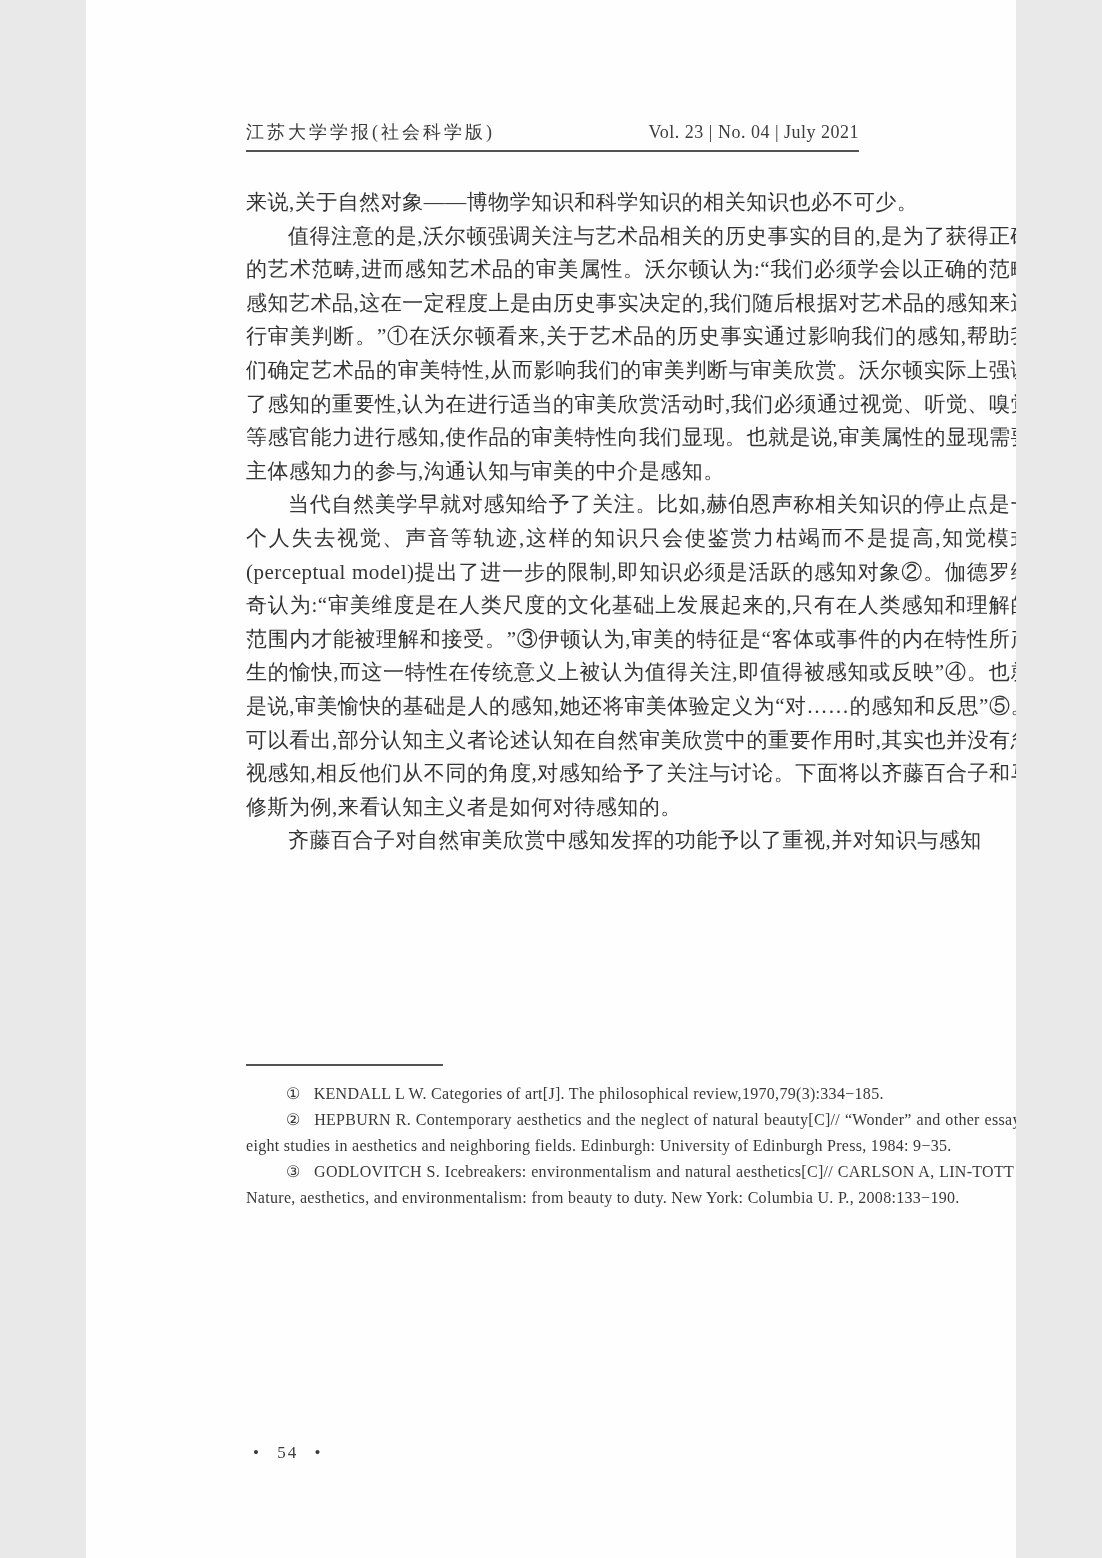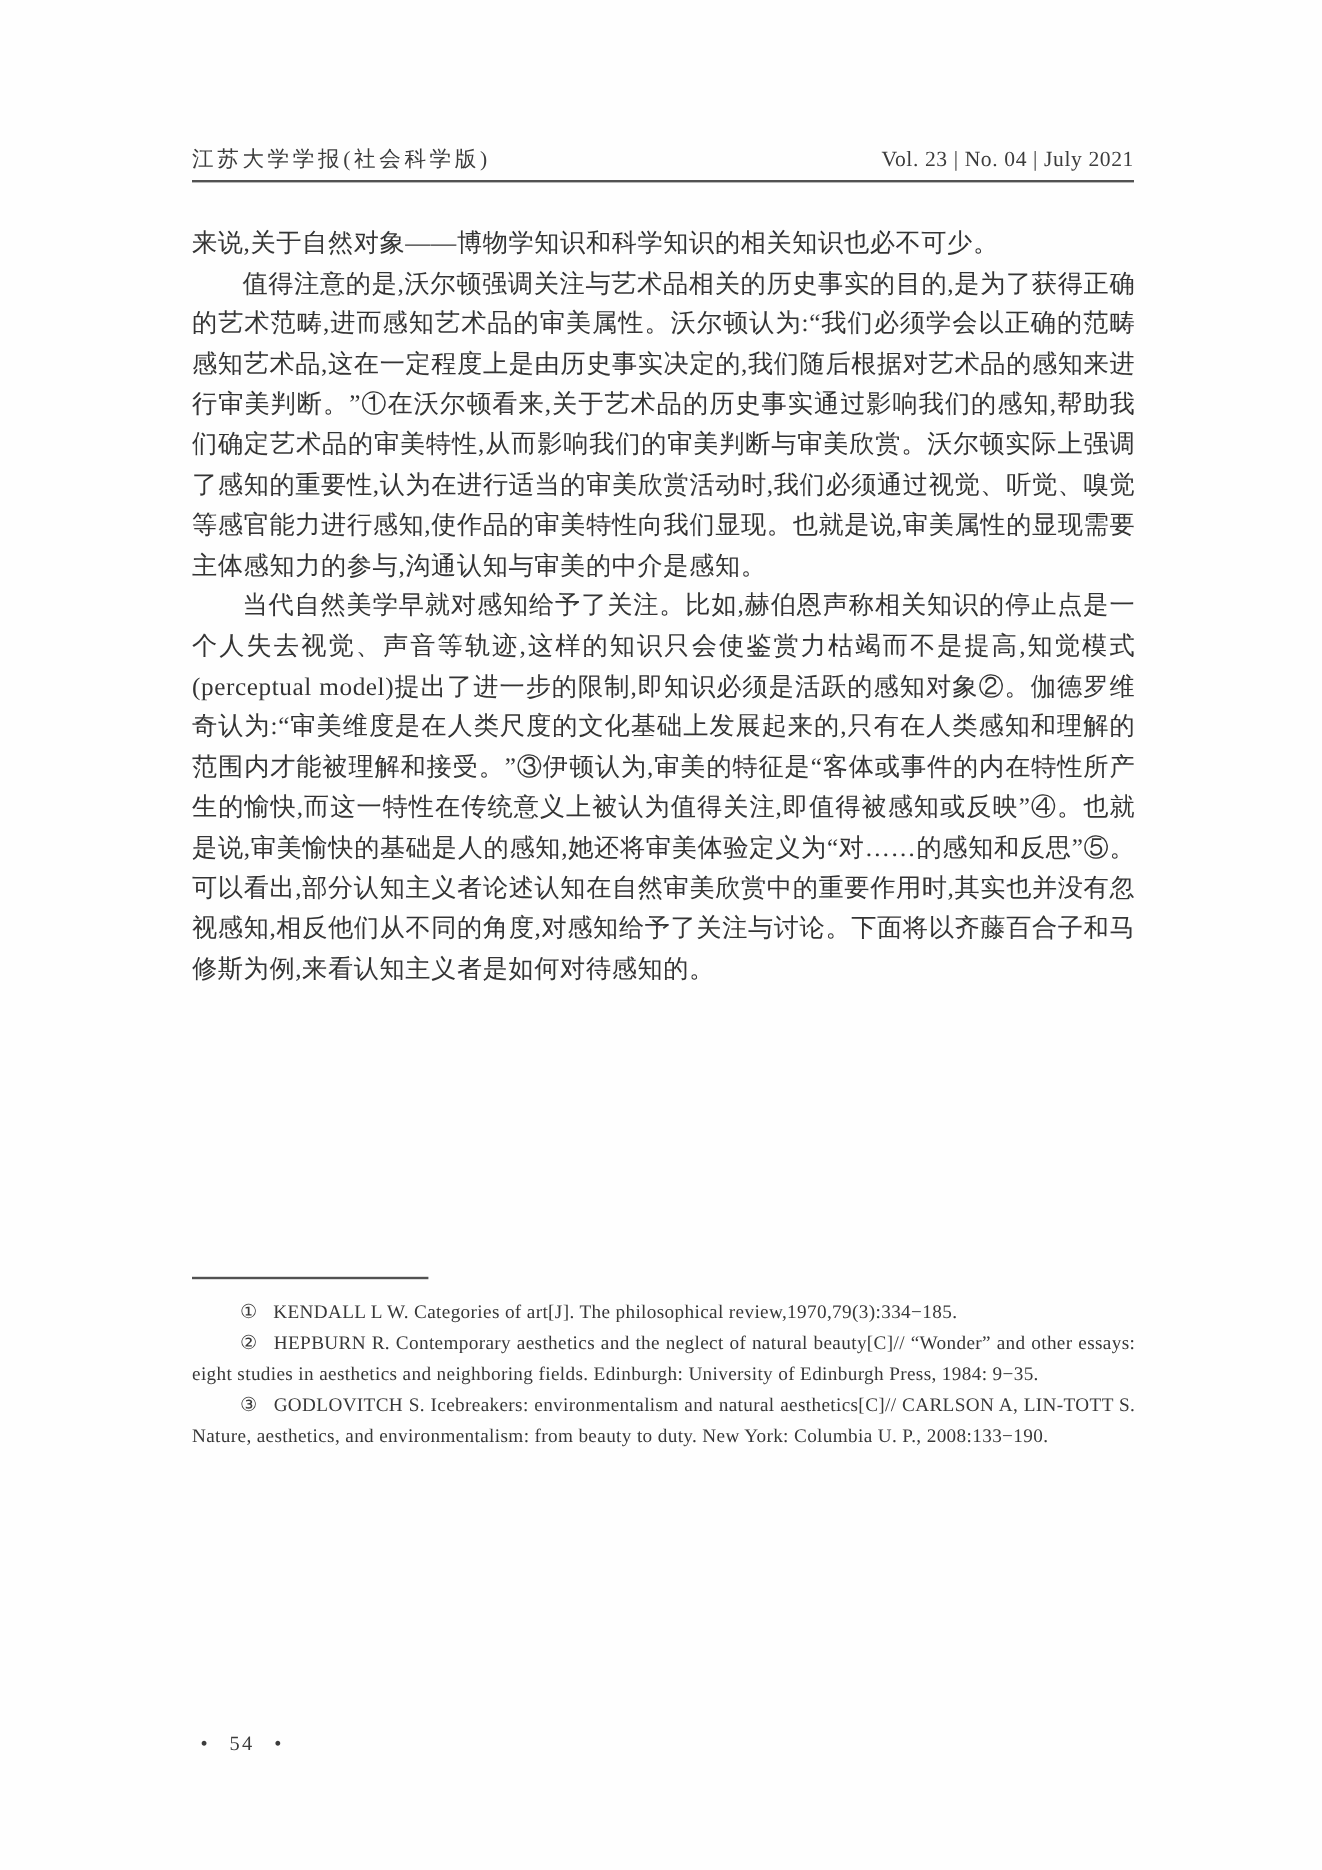--- a/index.html
+++ b/index.html
@@ -1,20 +1,20 @@
 <!DOCTYPE html>
 <html><head>
 <meta charset="utf-8">
 <title>Document</title>
 <style>
   * { margin: 0; padding: 0; box-sizing: border-box; }
   html, body { background: #e9e9e9; }
   .page {
     position: relative;
-    width: 1102px;
+    width: 930px;
     height: 1558px;
     margin: 0 auto;
     background: #fefefe;
     font-family: "Liberation Serif", "DejaVu Serif", serif;
     color: #343434;
     overflow: hidden;
   }
 
   
   .running-head {
@@ -119,20 +119,21 @@
   <div class="running-head">
     <span class="journal-title">江苏大学学报(社会科学版)</span>
     <span class="issue-info">Vol. 23 | No. 04 | July 2021</span>
   </div>
   <div class="header-rule"></div>
 
   <div class="body-text">
     <p class="continuation">来说,关于自然对象——博物学知识和科学知识的相关知识也必不可少。</p>
     <p>值得注意的是,沃尔顿强调关注与艺术品相关的历史事实的目的,是为了获得正确的艺术范畴,进而感知艺术品的审美属性。沃尔顿认为:“我们必须学会以正确的范畴感知艺术品,这在一定程度上是由历史事实决定的,我们随后根据对艺术品的感知来进行审美判断。”①在沃尔顿看来,关于艺术品的历史事实通过影响我们的感知,帮助我们确定艺术品的审美特性,从而影响我们的审美判断与审美欣赏。沃尔顿实际上强调了感知的重要性,认为在进行适当的审美欣赏活动时,我们必须通过视觉、听觉、嗅觉等感官能力进行感知,使作品的审美特性向我们显现。也就是说,审美属性的显现需要主体感知力的参与,沟通认知与审美的中介是感知。</p>
     <p>当代自然美学早就对感知给予了关注。比如,赫伯恩声称相关知识的停止点是一个人失去视觉、声音等轨迹,这样的知识只会使鉴赏力枯竭而不是提高,知觉模式(perceptual model)提出了进一步的限制,即知识必须是活跃的感知对象②。伽德罗维奇认为:“审美维度是在人类尺度的文化基础上发展起来的,只有在人类感知和理解的范围内才能被理解和接受。”③伊顿认为,审美的特征是“客体或事件的内在特性所产生的愉快,而这一特性在传统意义上被认为值得关注,即值得被感知或反映”④。也就是说,审美愉快的基础是人的感知,她还将审美体验定义为“对……的感知和反思”⑤。可以看出,部分认知主义者论述认知在自然审美欣赏中的重要作用时,其实也并没有忽视感知,相反他们从不同的角度,对感知给予了关注与讨论。下面将以齐藤百合子和马修斯为例,来看认知主义者是如何对待感知的。</p>
+    <p>齐藤百合子对自然审美欣赏中感知发挥的功能予以了重视,并对知识与感知</p>
   </div>
 
   <div class="footnote-rule"></div>
 
   <div class="footnotes">
     <p>
       <span class="fn-marker">①</span><span>KENDALL L W. Categories of art[J]. The philosophical review,1970,79(3):334−185.</span>
     </p>
     <p>
       <span class="fn-marker">②</span><span>HEPBURN R. Contemporary aesthetics and the neglect of natural beauty[C]// “Wonder” and other essays: eight studies in aesthetics and neighboring fields. Edinburgh: University of Edinburgh Press, 1984: 9−35.</span>

